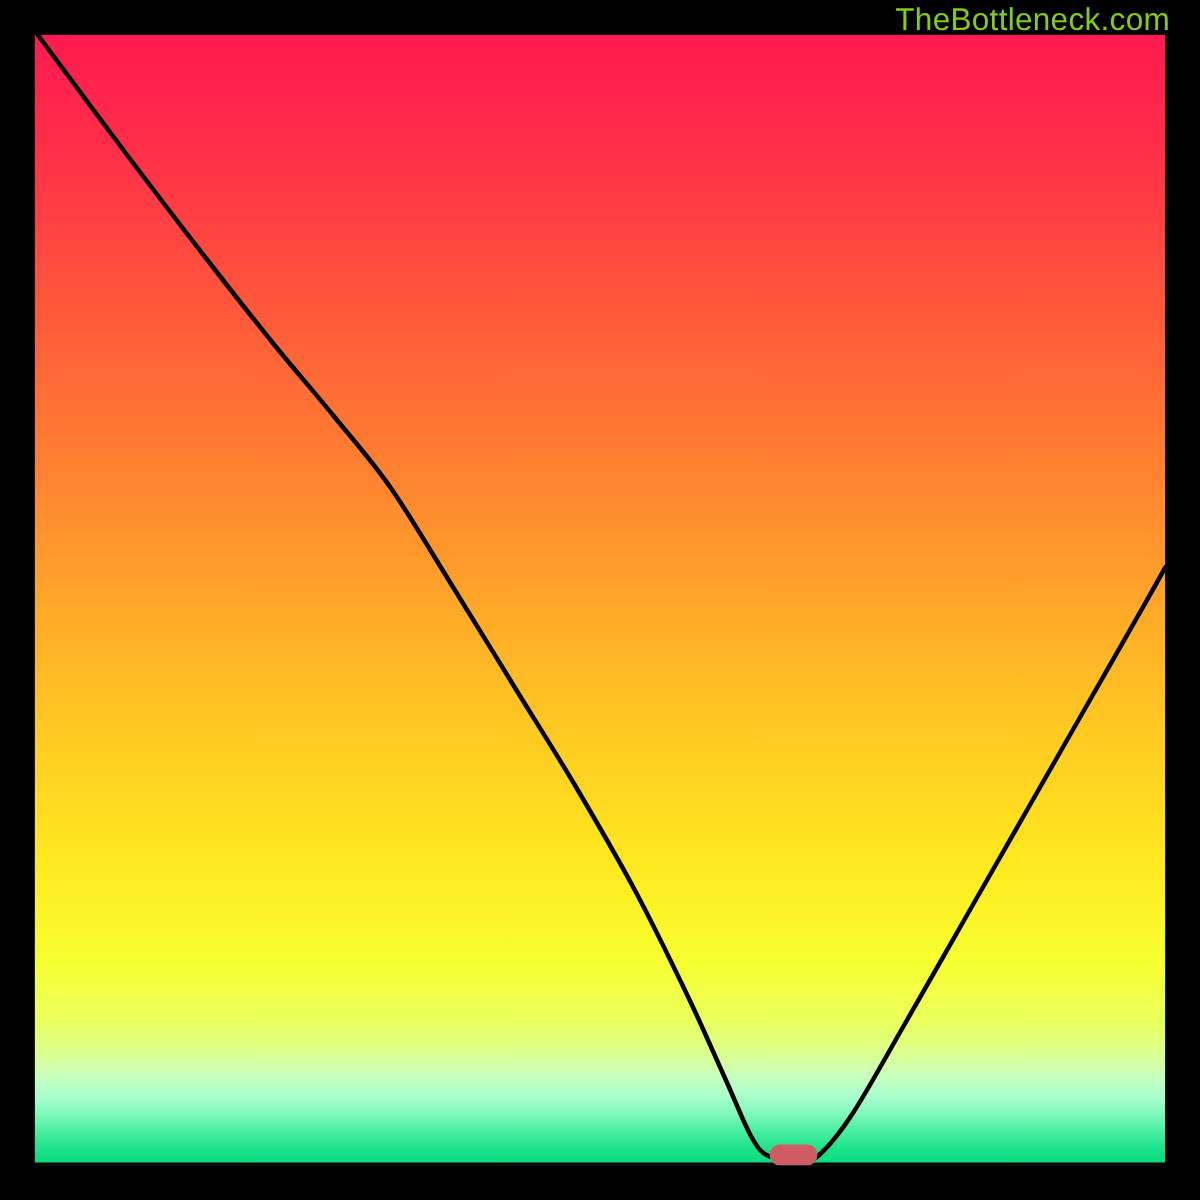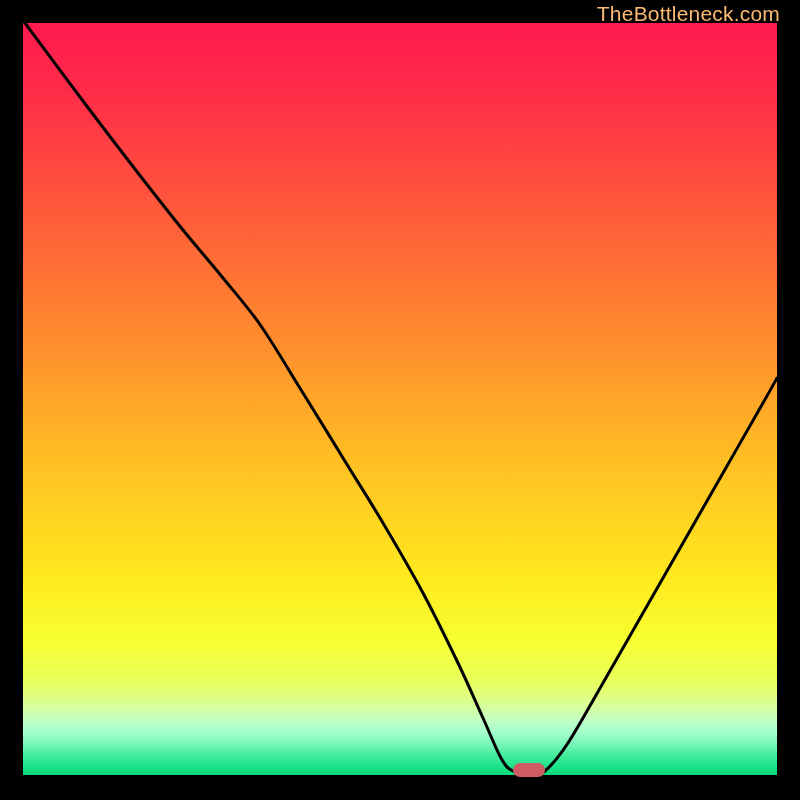--- a/index.html
+++ b/index.html
@@ -43,21 +43,21 @@
     border-radius: 7px;
     background: #cf5b63;
   }
   .watermark {
     position: absolute;
     top: 2px;
     right: 20px;
     font-family: Arial, Helvetica, sans-serif;
     font-size: 21px;
     font-weight: 400;
-    color: #fdba74;
+    color: #84cc16;
     letter-spacing: 0.2px;
   }
 </style>
 </head>
 <body>
 
 <div class="stage">
 
   <div class="watermark">TheBottleneck.com</div>
 

